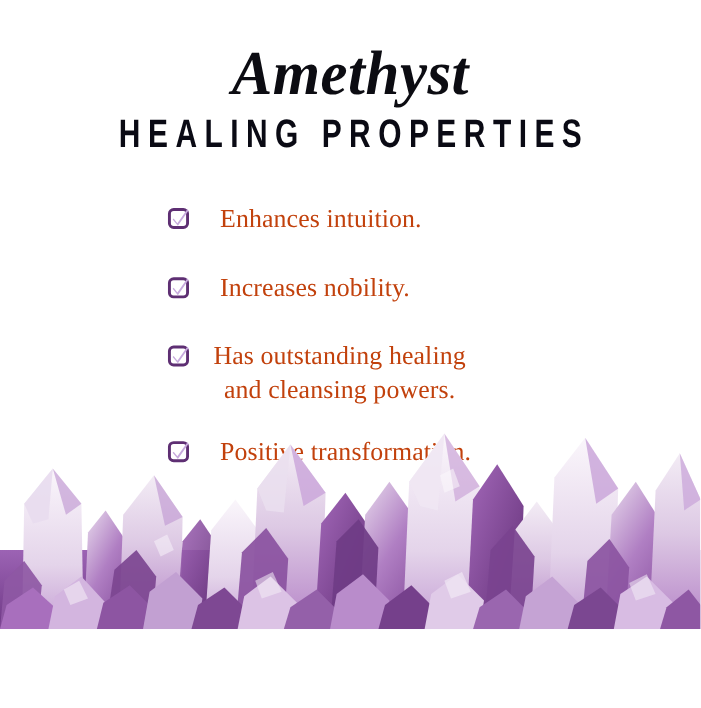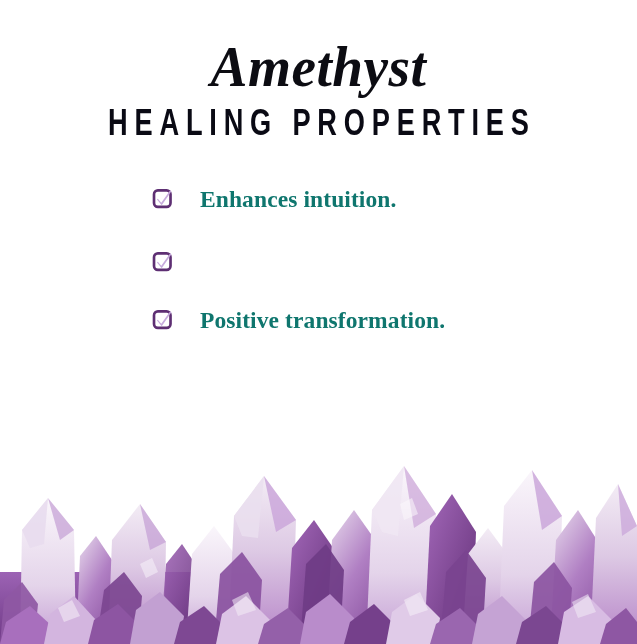--- a/index.html
+++ b/index.html
@@ -12,21 +12,21 @@
 
   body {
     background: #ffffff;
     font-family: "Liberation Serif", "DejaVu Serif", serif;
     position: relative;
   }
 
   .poster {
     position: relative;
     width: 637px;
-    height: 644px;
+    height: 572px;
     background: #ffffff;
     overflow: hidden;
   }
 
   
   .header {
     position: absolute;
     top: 0; left: 0; right: 0;
     text-align: center;
     padding-top: 38px;
@@ -85,24 +85,23 @@
   .checkbox {
     display: block;
     width: 22px;
     height: 22px;
   }
 
   .item-text {
     font-family: "Liberation Serif", "DejaVu Serif", serif;
     font-size: 23.5px;
     line-height: 1.30;
-    color: #0f766e;
+    color: #c2410c;
     padding-left: 20px;
     letter-spacing: 0.1px;
-    font-weight: bold;
   }
 
   .item-text.two-line {
     padding-left: 14px;
     text-align: center;
   }
 
   .item-text .line { display: block; }
 
   
@@ -138,23 +137,36 @@
       <span class="item-text">Enhances intuition.</span>
     </div>
 
     <div class="list-item">
       <span class="check-wrap">
         <svg class="checkbox" viewBox="0 0 24 24" aria-hidden="true">
           <rect x="2.2" y="2.6" width="18" height="18" rx="4.2" ry="4.2" fill="#ffffff" stroke="#5e2f73" stroke-width="2.9"></rect>
           <path d="M6.4 11.6 L10.1 16.2 L19.9 2.4 L21.2 3.6 L10.6 18.9 L5.4 12.6 Z" fill="#c7aadd"></path>
         </svg>
       </span>
-    </div>
-
-
+      <span class="item-text">Increases nobility.</span>
+    </div>
+
+
+    <div class="list-item tight">
+      <span class="check-wrap">
+        <svg class="checkbox" viewBox="0 0 24 24" aria-hidden="true">
+          <rect x="2.2" y="2.6" width="18" height="18" rx="4.2" ry="4.2" fill="#ffffff" stroke="#5e2f73" stroke-width="2.9"></rect>
+          <path d="M6.4 11.6 L10.1 16.2 L19.9 2.4 L21.2 3.6 L10.6 18.9 L5.4 12.6 Z" fill="#c7aadd"></path>
+        </svg>
+      </span>
+      <span class="item-text two-line">
+        <span class="line">Has outstanding healing</span>
+        <span class="line">and cleansing powers.</span>
+      </span>
+    </div>
 
     <div class="list-item">
       <span class="check-wrap">
         <svg class="checkbox" viewBox="0 0 24 24" aria-hidden="true">
           <rect x="2.2" y="2.6" width="18" height="18" rx="4.2" ry="4.2" fill="#ffffff" stroke="#5e2f73" stroke-width="2.9"></rect>
           <path d="M6.4 11.6 L10.1 16.2 L19.9 2.4 L21.2 3.6 L10.6 18.9 L5.4 12.6 Z" fill="#c7aadd"></path>
         </svg>
       </span>
       <span class="item-text">Positive transformation.</span>
     </div>

